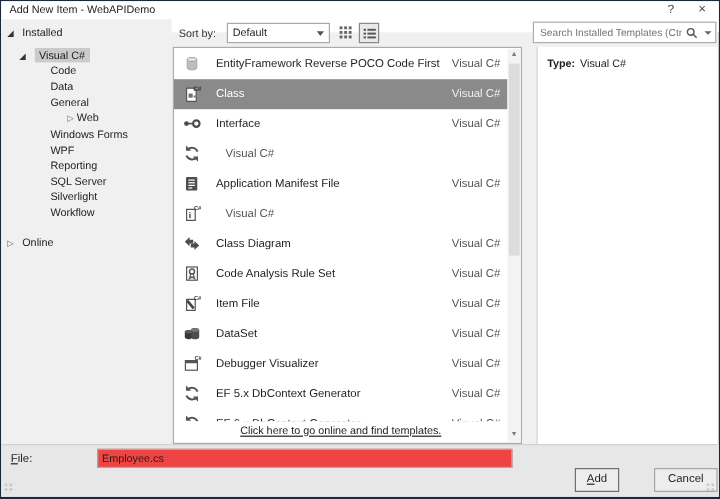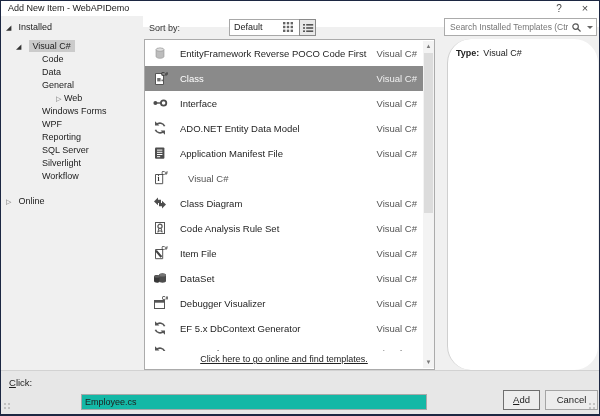--- a/index.html
+++ b/index.html
@@ -14,21 +14,21 @@
   .title{position:absolute;left:7px;top:2px;}
   .caption-btn{position:absolute;top:0;width:24px;height:15px;text-align:center;
     font-size:10px;color:#444;line-height:15px;cursor:default;}
   .help-btn{right:28px;}
   .close-btn{right:2px;font-size:11px;}
 
   
   .toolbar{position:absolute;left:142px;top:15px;right:0;height:23px;font-size:9px;color:#333;}
   .sortby-label{position:absolute;left:6px;top:7px;}
   .combo{position:absolute;left:46px;top:3px;width:86px;height:17px;background:#fff;
-    border:1px solid #a8a8a8;font-size:9px;line-height:15px;padding-left:4px;color:#222;margin-left:40px;}
+    border:1px solid #a8a8a8;font-size:9px;line-height:15px;padding-left:4px;color:#222;}
   .combo-arrow{position:absolute;right:4px;top:6px;width:0;height:0;
     border-left:3px solid transparent;border-right:3px solid transparent;border-top:4px solid #555;}
   .tool-btn{position:absolute;top:3px;width:17px;height:17px;padding:2px;}
   .tool-btn.grid{left:137px;}
   .tool-btn.list{left:156px;border:1px solid #8a8a8a;background:#e9e9e9;}
   .searchbox{position:absolute;left:301px;top:2px;width:153px;height:18px;background:#fff;
     border:1px solid #ababab;}
   .searchbox input{position:absolute;left:3px;top:1px;width:122px;height:14px;border:0;outline:0;
     font-family:"Liberation Sans",sans-serif;font-size:8.5px;color:#777;background:transparent;}
   .search-icon{position:absolute;right:14px;top:3px;}
@@ -67,36 +67,36 @@
   
   .vscroll{position:absolute;top:1px;right:0;bottom:1px;width:11px;background:#f3f3f3;}
   .sb-btn{position:absolute;left:0;width:11px;height:11px;text-align:center;
     font-size:6px;color:#7a7a7a;line-height:11px;}
   .sb-up{top:0;}
   .sb-down{bottom:0;}
   .sb-thumb{position:absolute;left:1px;right:1px;top:12px;height:160px;background:#dcdcdc;}
 
   
   .details{position:absolute;left:446px;top:38px;right:1px;bottom:44px;background:#fff;
-    border-left:1px solid #cfcfcf;font-size:9px;color:#222;padding:9px 8px;border-radius:24px;}
+    border-left:1px solid #cfcfcf;font-size:9px;color:#222;padding:9px 8px;}
   .type-line{margin-bottom:7px;}
   .type-label{font-weight:bold;margin-right:4px;}
 
   
   .footer{position:absolute;left:0;right:0;bottom:0;height:44px;background:#e7e7e7;
     border-top:1px solid #d2d2d2;font-size:9.5px;color:#1e1e1e;}
   .ak{display:inline-block;}
   .ak::first-letter{text-decoration:underline;}
   .name-label{position:absolute;left:8px;top:6px;}
-  .name-input{position:absolute;left:80px;top:3px;width:346px;height:16px;background:#14b8a6;
+  .name-input{position:absolute;left:80px;top:3px;width:346px;height:16px;background:#ef4444;
     border:1px solid #a9a9a9;font-family:"Liberation Sans",sans-serif;font-size:9px;
-    padding:0 3px;color:#1e1e1e;margin-top:20px;}
+    padding:0 3px;color:#1e1e1e;}
   .btn{position:absolute;top:19px;height:20px;background:#ededed;border:1px solid #a5a5a5;
     font-size:9.5px;text-align:center;line-height:18px;color:#1e1e1e;cursor:default;}
-  .btn-add{left:502px;width:37px;border-color:#6f6f6f;}
+  .btn-add{left:478px;width:37px;border-color:#6f6f6f;}
   .btn-cancel{left:544px;width:53px;}
   .grip{position:absolute;bottom:3px;width:9px;height:9px;opacity:.5;
     background:radial-gradient(circle at 2px 2px,#9a9a9a 1px,transparent 1.2px);
     background-size:4px 4px;}
   .grip.left{left:2px;}
   .grip.right{right:2px;}
   svg{display:block;}
 </style>
 </head>
 <body>
@@ -221,21 +221,20 @@
 
       <div class="row">
         <span class="ricon">
           <svg width="16" height="16" viewBox="0 0 16 16">
               <path fill="none" stroke="#555" stroke-width="1.7" d="M12.6 6.3A5 5 0 0 0 4.4 4.6"></path>
               <path fill="#555" d="M3 1.2v4.4h4.4z"></path>
               <path fill="none" stroke="#555" stroke-width="1.7" d="M3.4 9.7a5 5 0 0 0 8.2 1.7"></path>
               <path fill="#555" d="M13 14.8v-4.4H8.6z"></path>
             </svg>
         </span>
-        <span class="rname">ADO.NET Entity Data Model</span>
         <span class="rtype">Visual C#</span>
       </div>
 
       <div class="row">
         <span class="ricon">
           <svg width="16" height="16" viewBox="0 0 16 16">
               <rect x="3" y="2.4" width="9.4" height="11.4" rx="1" fill="#4d4d4d"></rect>
               <rect x="5" y="4.6" width="5.4" height="1" fill="#fff"></rect>
               <rect x="5" y="6.8" width="5.4" height="1" fill="#fff"></rect>
               <rect x="5" y="9" width="5.4" height="1" fill="#fff"></rect>
@@ -356,21 +355,21 @@
     </div>
   </div>
 
   <div class="details">
     <div class="type-line">
       <span class="type-label">Type:</span><span>Visual C#</span>
     </div>
   </div>
 
   <div class="footer">
-    <span class="name-label ak">Click:</span>
+    <span class="name-label ak">File:</span>
     <input class="name-input" value="Employee.cs" style="">
     <div class="btn btn-add"><span class="ak">Add</span></div>
     <div class="btn btn-cancel"><span>Cancel</span></div>
     <div class="grip left"></div>
     <div class="grip right"></div>
   </div>
 
 </div>
 
 </body></html>

